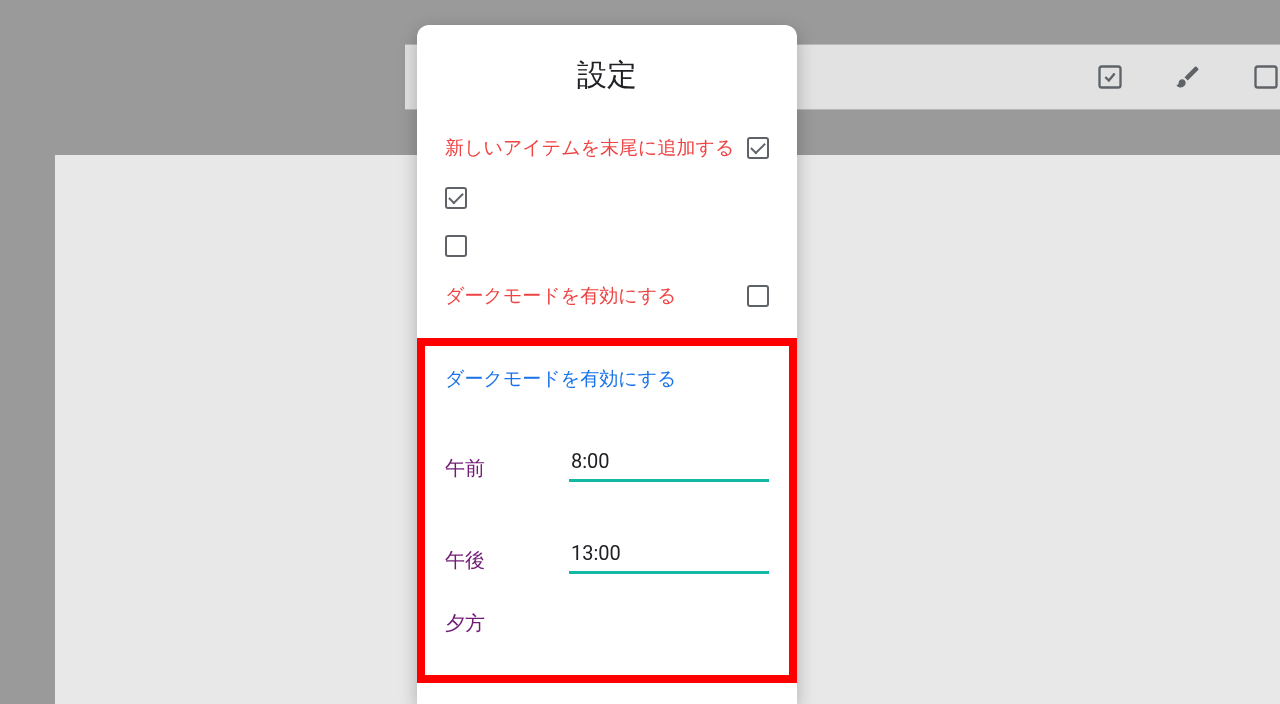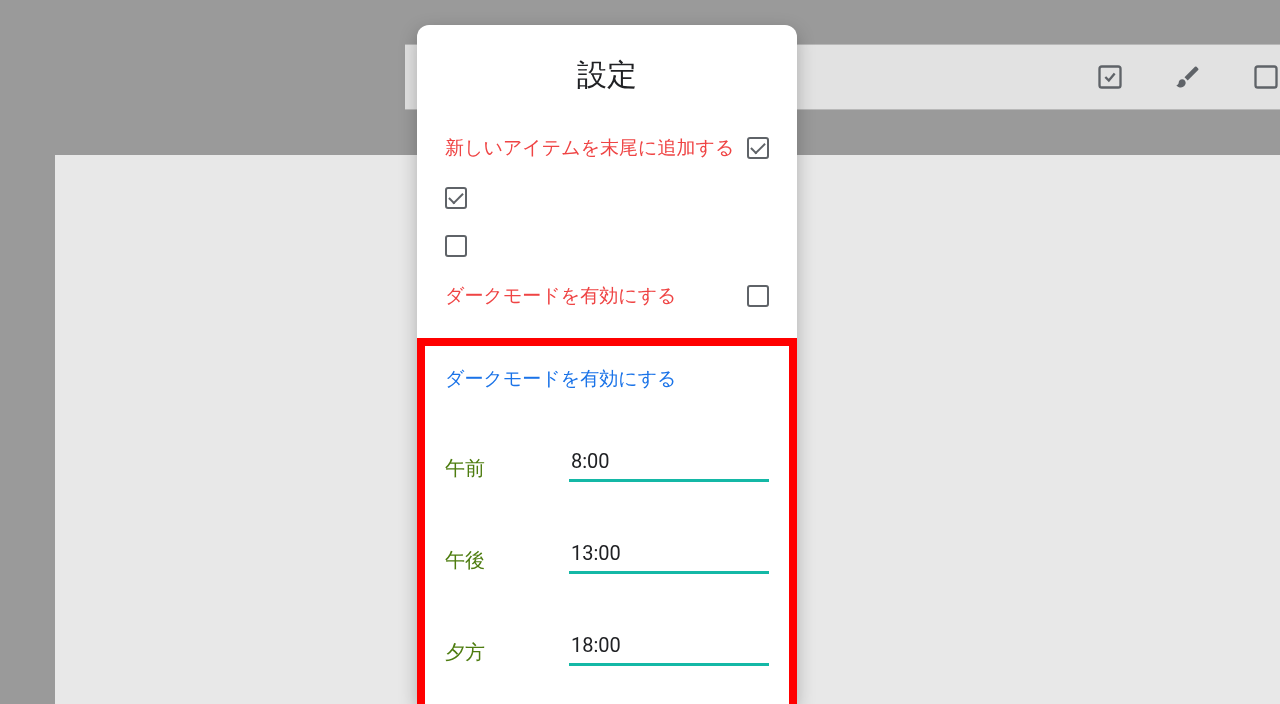--- a/index.html
+++ b/index.html
@@ -107,21 +107,21 @@
       margin-top: 16px;
       padding: 10px 20px 20px 20px;
     }
     .time-row {
       display: flex;
       align-items: flex-end;
       padding: 18px 0;
     }
     .time-label {
       font-size: 20px;
-      color: #4d7c0f;
+      color: #701a75;
       width: 200px;
     }
     .time-input {
       border: none;
       border-bottom: 3px solid #14b8a6;
       font-size: 20px;
       color: #202124;
       padding: 4px 0 6px 2px;
       width: 200px;
       outline: none;
@@ -186,16 +186,15 @@
       <input class="time-input" value="8:00" style="">
     </div>
 
     <div class="time-row">
       <span class="time-label">午後</span>
       <input class="time-input" value="13:00" style="">
     </div>
 
     <div class="time-row">
       <span class="time-label">夕方</span>
-      <input class="time-input" value="18:00" style="">
     </div>
   </div>
 </div>
 
 </body></html>

